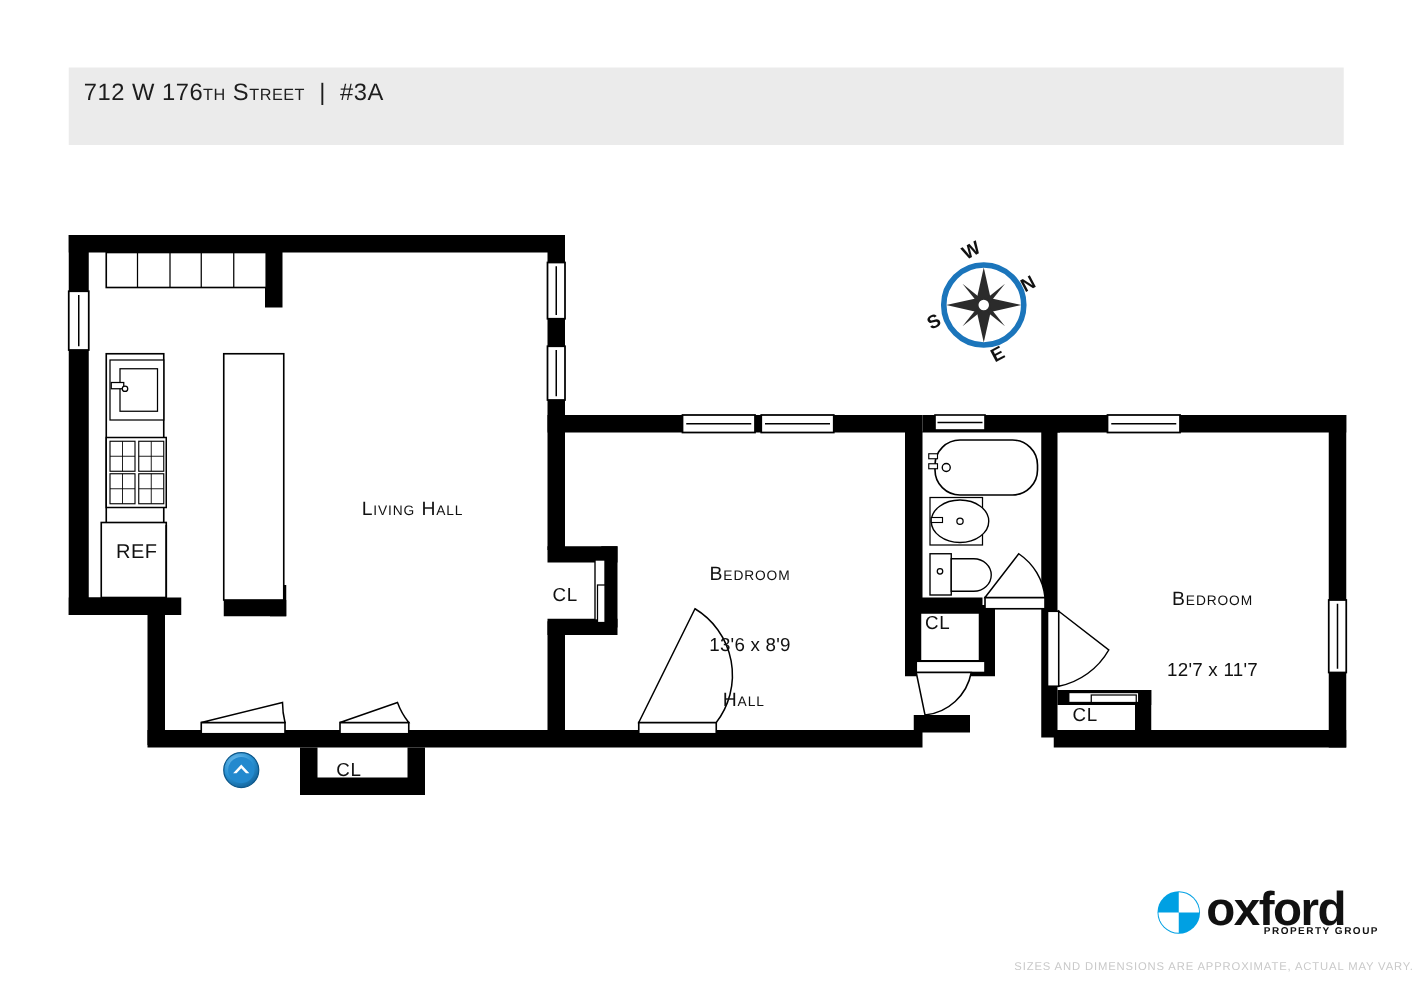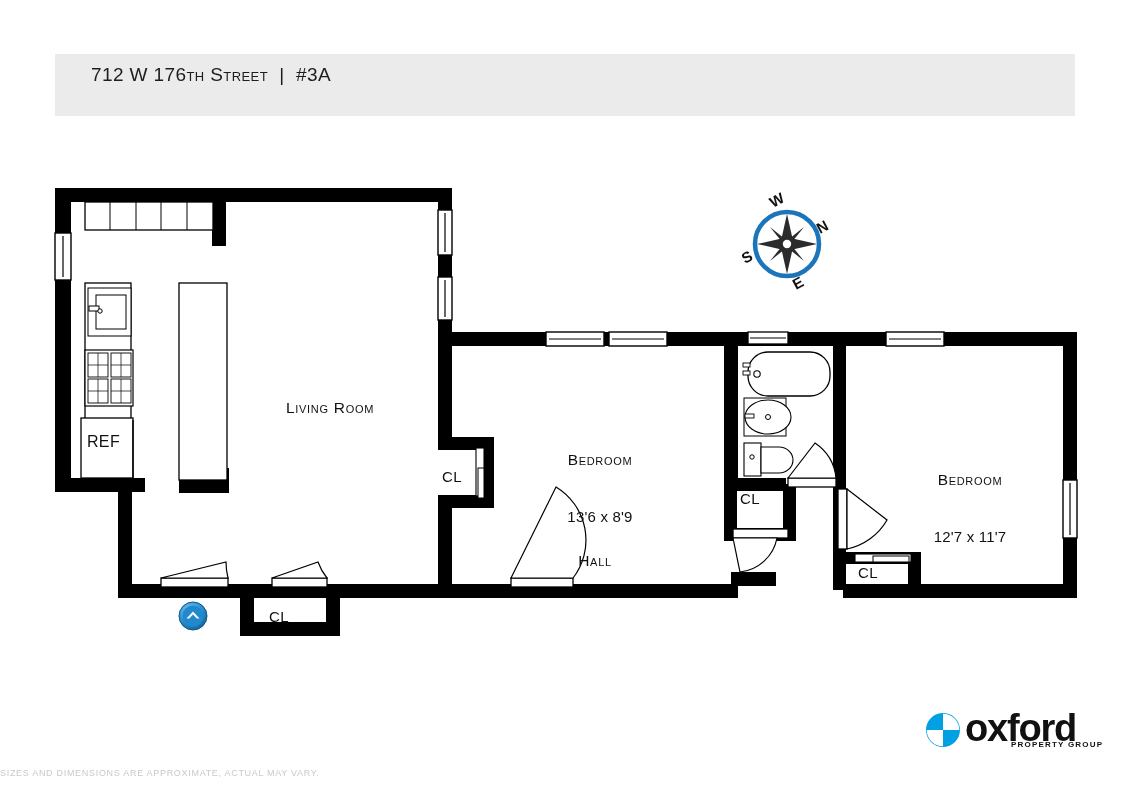--- a/index.html
+++ b/index.html
@@ -34,21 +34,20 @@
   }
   .addr-line {
     font-family: "Liberation Sans", sans-serif;
     font-size: 19px;
     letter-spacing: 0.4px;
     line-height: 26px;
     color: #1d1d1d;
     white-space: pre;
     font-variant: small-caps;
     font-feature-settings: "smcp";
-    margin-left: 24px;
   }
 
   
   #plan-canvas {
     position: absolute;
     left: 0;
     top: 0;
     width: 1131px;
     height: 800px;
   }
@@ -150,21 +149,21 @@
     white-space: pre;
     margin-top: 38px;
   }
 
   
   #disclaimer {
     position: absolute;
     left: 0;
     top: 768px;
     width: 1131px;
-    text-align: left;
+    text-align: right;
     font-size: 9px;
     letter-spacing: 0.7px;
     color: #c9c9c9;
     white-space: pre;
   }
 </style>
 </head>
 <body>
 
 <div id="header-band"></div>
@@ -389,41 +388,41 @@
     </g>
 
     <g>
       <rect x="855" y="554" width="56" height="8" fill="#ffffff" stroke="#000" stroke-width="1.1"></rect>
       <rect x="873" y="556" width="36" height="6" fill="#ffffff" stroke="#000" stroke-width="1"></rect>
     </g>
   </g>
 </svg>
 
 <div class="room-label" style="left:230px; top:360px; width:200px;">
-  <span class="room-name">Living Room</span>
+  <span class="room-name">Living Hall</span>
 </div>
 
 <div class="room-label" style="left:520px; top:412px; width:160px;">
   <span class="room-name">Bedroom</span>
   <span class="room-dim">13'6 x 8'9</span>
 </div>
 
 <div class="room-label" style="left:890px; top:432px; width:160px;">
   <span class="room-name">Bedroom</span>
   <span class="room-dim">12'7 x 11'7</span>
 </div>
 
 <div class="hall-label" style="left:545px; top:552px; width:100px;">Hall</div>
 
 <div class="cl-label" style="left:442px; top:468px; width:38px;">CL</div>
 <div class="cl-label" style="left:740px; top:490px; width:42px;">CL</div>
 <div class="cl-label" style="left:269px; top:608px; width:48px;">CL</div>
 <div class="cl-label" style="left:858px; top:564px; width:48px;">CL</div>
 
-<div class="ref-label" style="left:81px; top:433px; width:45px;">REF</div>
+<div class="ref-label" style="left:81px; top:433px; width:45px;text-align:right;">REF</div>
 
 <svg id="compass" viewBox="0 0 104 104">
   <circle cx="52" cy="52" r="32" fill="none" stroke="#1b75bb" stroke-width="4.5"></circle>
 
   <g transform="translate(52,52)">
 
     <polygon points="0,-30 5.5,-5.5 0,0 -5.5,-5.5" fill="#2b2b2b"></polygon>
     <polygon points="30,0 5.5,5.5 0,0 5.5,-5.5" fill="#2b2b2b"></polygon>
     <polygon points="0,30 -5.5,5.5 0,0 5.5,5.5" fill="#2b2b2b"></polygon>
     <polygon points="-30,0 -5.5,-5.5 0,0 -5.5,5.5" fill="#2b2b2b"></polygon>

